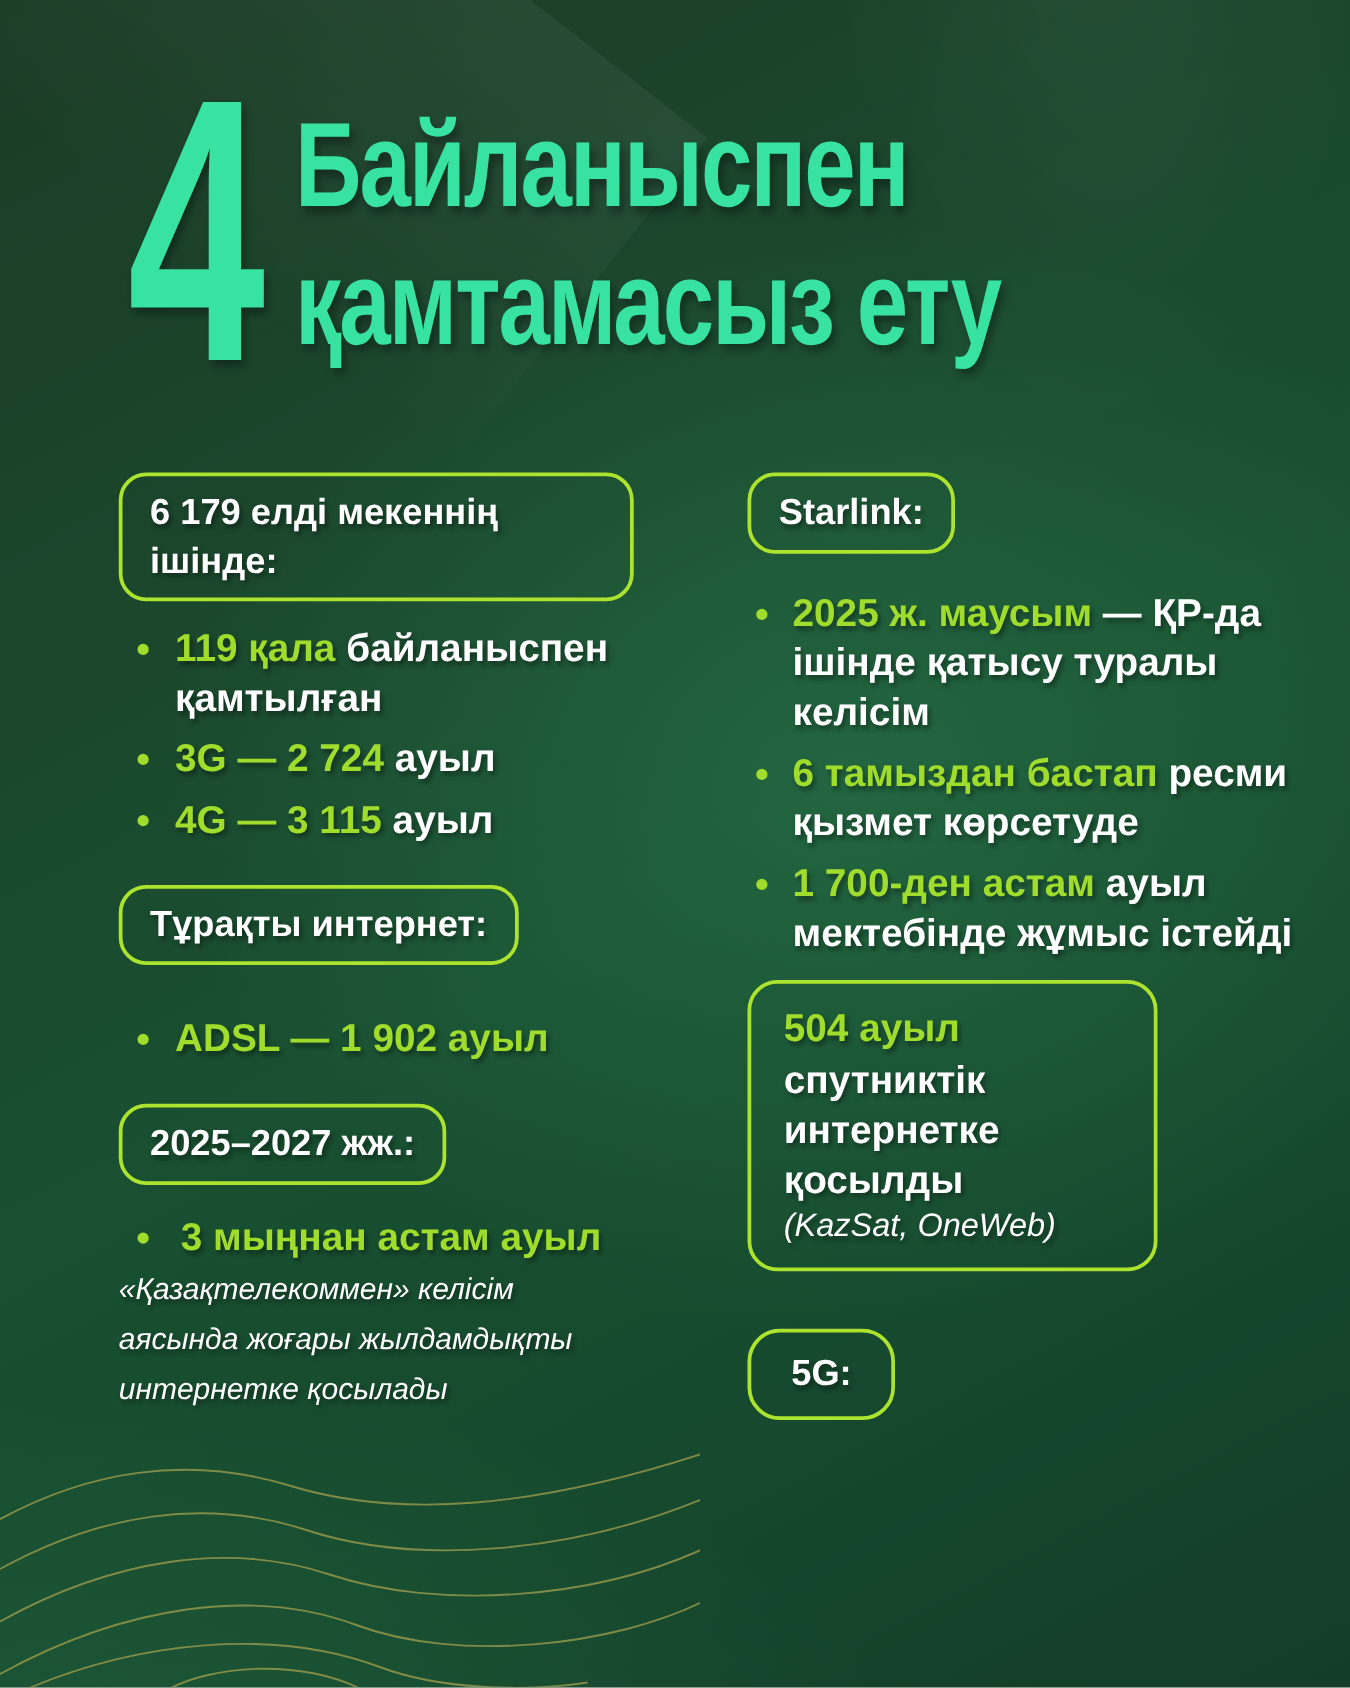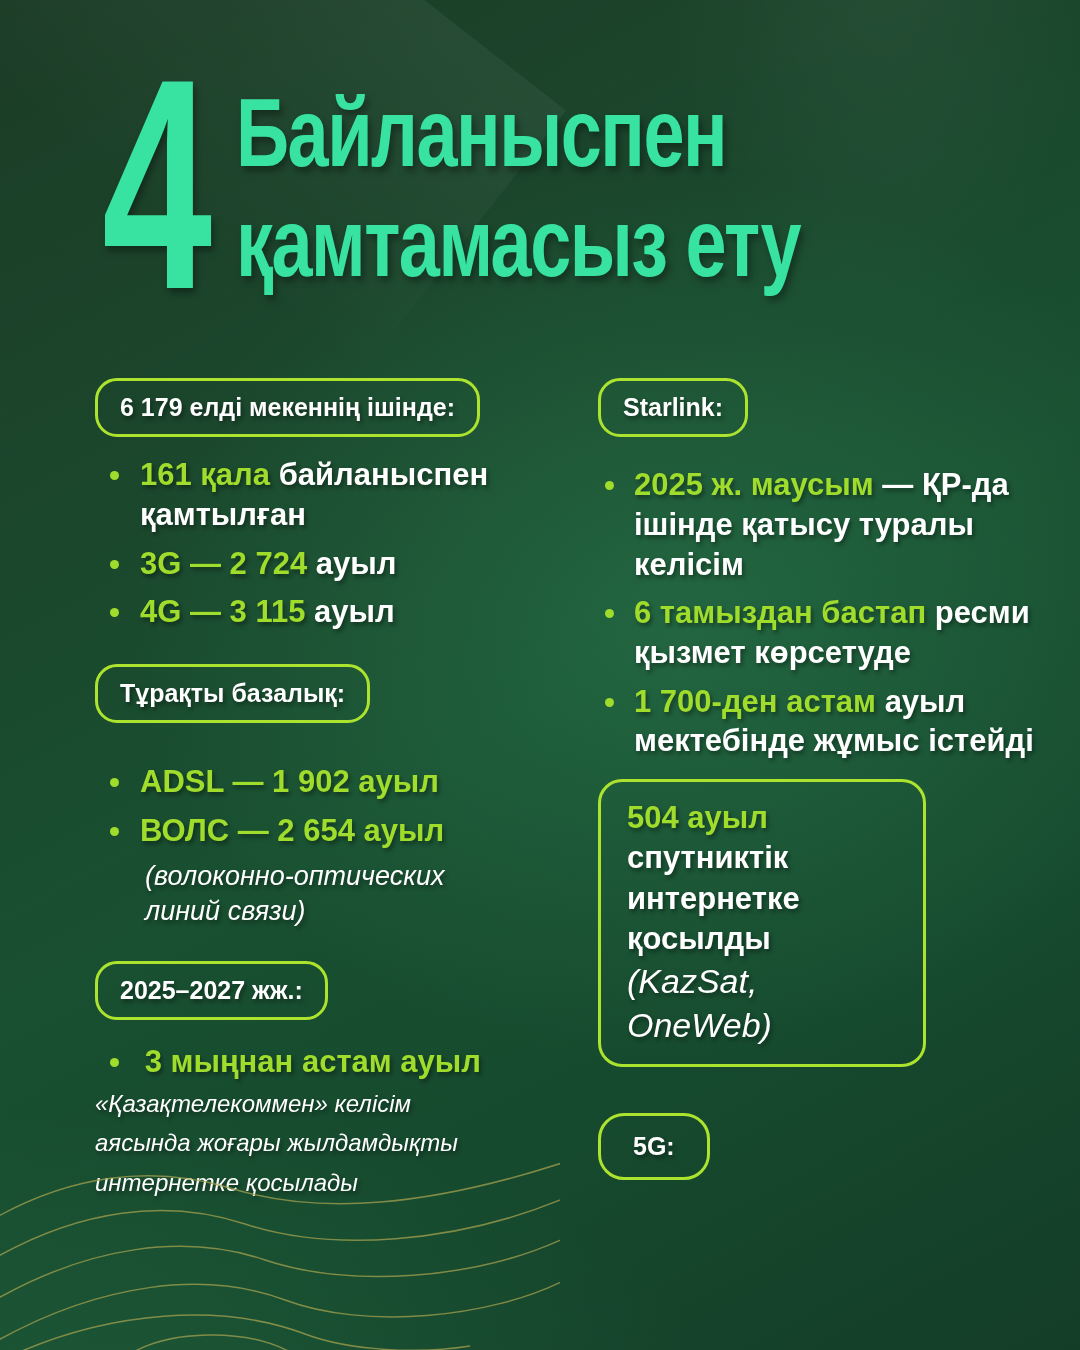--- a/index.html
+++ b/index.html
@@ -26,21 +26,21 @@
     text-shadow:4px 5px 8px rgba(0,0,0,.35);
   }
   
   .col{position:absolute;top:378px;color:#fff;}
   .col-left{left:95px;width:412px;}
   .col-right{left:598px;width:450px;}
   .kbox{
     border:3px solid #ace32f;border-radius:22px;
     padding:10px 22px;width:fit-content;max-width:100%;box-sizing:border-box;
   }
-  .kbox .h{font-size:25px;font-weight:bold;line-height:1.33;color:#fff;text-shadow:2px 3px 4px rgba(0,0,0,.4);}
+  .kbox .h{font-size:29px;font-weight:bold;line-height:1.33;color:#fff;text-shadow:2px 3px 4px rgba(0,0,0,.4);}
   ul{list-style:none;margin:0;padding:0;display:flex;flex-direction:column;gap:9px;}
   .col-left ul{margin-top:18px;}
   .col-right ul{margin-top:28px;}
   li{
     position:relative;font-size:31px;font-weight:bold;line-height:1.28;color:#fff;
     text-shadow:2px 3px 4px rgba(0,0,0,.4);
   }
   .col-left li{padding-left:45px;}
   .col-right li{padding-left:36px;}
   .dot{position:absolute;width:9px;height:9px;border-radius:50%;background:#a0dc2c;top:16px;}
@@ -53,21 +53,21 @@
   li.nohang{padding-left:0;}
   .idot{display:inline-block;width:9px;height:9px;border-radius:50%;background:#a0dc2c;margin:0 17px 5px 15px;}
   li.nohang .it{font-size:24px;line-height:1.32;text-align:right;}
   .mt-box{margin-top:32px;}
   .sat-box{
     margin-top:18px;border:3px solid #ace32f;border-radius:24px;
     padding:16px 26px;width:328px;box-sizing:border-box;
     font-size:31px;font-weight:bold;line-height:1.3;
     text-shadow:2px 3px 4px rgba(0,0,0,.4);
   }
-  .sat-box .it{display:block;font-size:34px;}
+  .sat-box .it{display:block;font-size:26px;}
   .fiveg-gap{margin-top:46px;}
   .contours{position:absolute;left:0;bottom:0;}
 </style>
 </head>
 <body>
 
 <div class="shade" style="left:620px;top:-80px;width:520px;height:620px;
             background:radial-gradient(ellipse 60% 100% at 50% 0%, rgba(255,255,255,.045), rgba(255,255,255,0) 70%);"></div>
 <div class="shade" style="left:-220px;top:-160px;width:700px;height:520px;transform:rotate(38deg);
             background:linear-gradient(180deg, rgba(255,255,255,.05), rgba(255,255,255,0) 65%);"></div>
@@ -79,47 +79,42 @@
 </div>
 
 <div class="col col-left">
 
   <div class="kbox">
     <div class="h">6 179 елді мекеннің ішінде:</div>
   </div>
   <ul>
     <li>
       <span class="dot"></span>
-      <span class="acc">161 қала</span>
+      <span class="acc">119 қала</span>
       <span>байланыспен қамтылған</span>
     </li>
     <li>
       <span class="dot"></span>
       <span class="acc">3G — 2 724</span>
       <span>ауыл</span>
     </li>
     <li>
       <span class="dot"></span>
       <span class="acc">4G — 3 115</span>
       <span>ауыл</span>
     </li>
   </ul>
 
   <div class="kbox mt-box">
-    <div class="h">Тұрақты базалық:</div>
+    <div class="h">Тұрақты интернет:</div>
   </div>
   <ul style="margin-top:39px;">
     <li>
       <span class="dot"></span>
       <span class="acc">ADSL — 1 902 ауыл</span>
-    </li>
-    <li>
-      <span class="dot"></span>
-      <span class="acc">ВОЛС — 2 654 ауыл</span>
-      <span class="note">(волоконно-оптических линий связи)</span>
     </li>
   </ul>
 
   <div class="kbox mt-box">
     <div class="h">2025–2027 жж.:</div>
   </div>
   <ul style="margin-top:22px;">
     <li class="nohang">
       <span class="idot"></span>
       <span class="acc">3 мыңнан астам ауыл</span>

